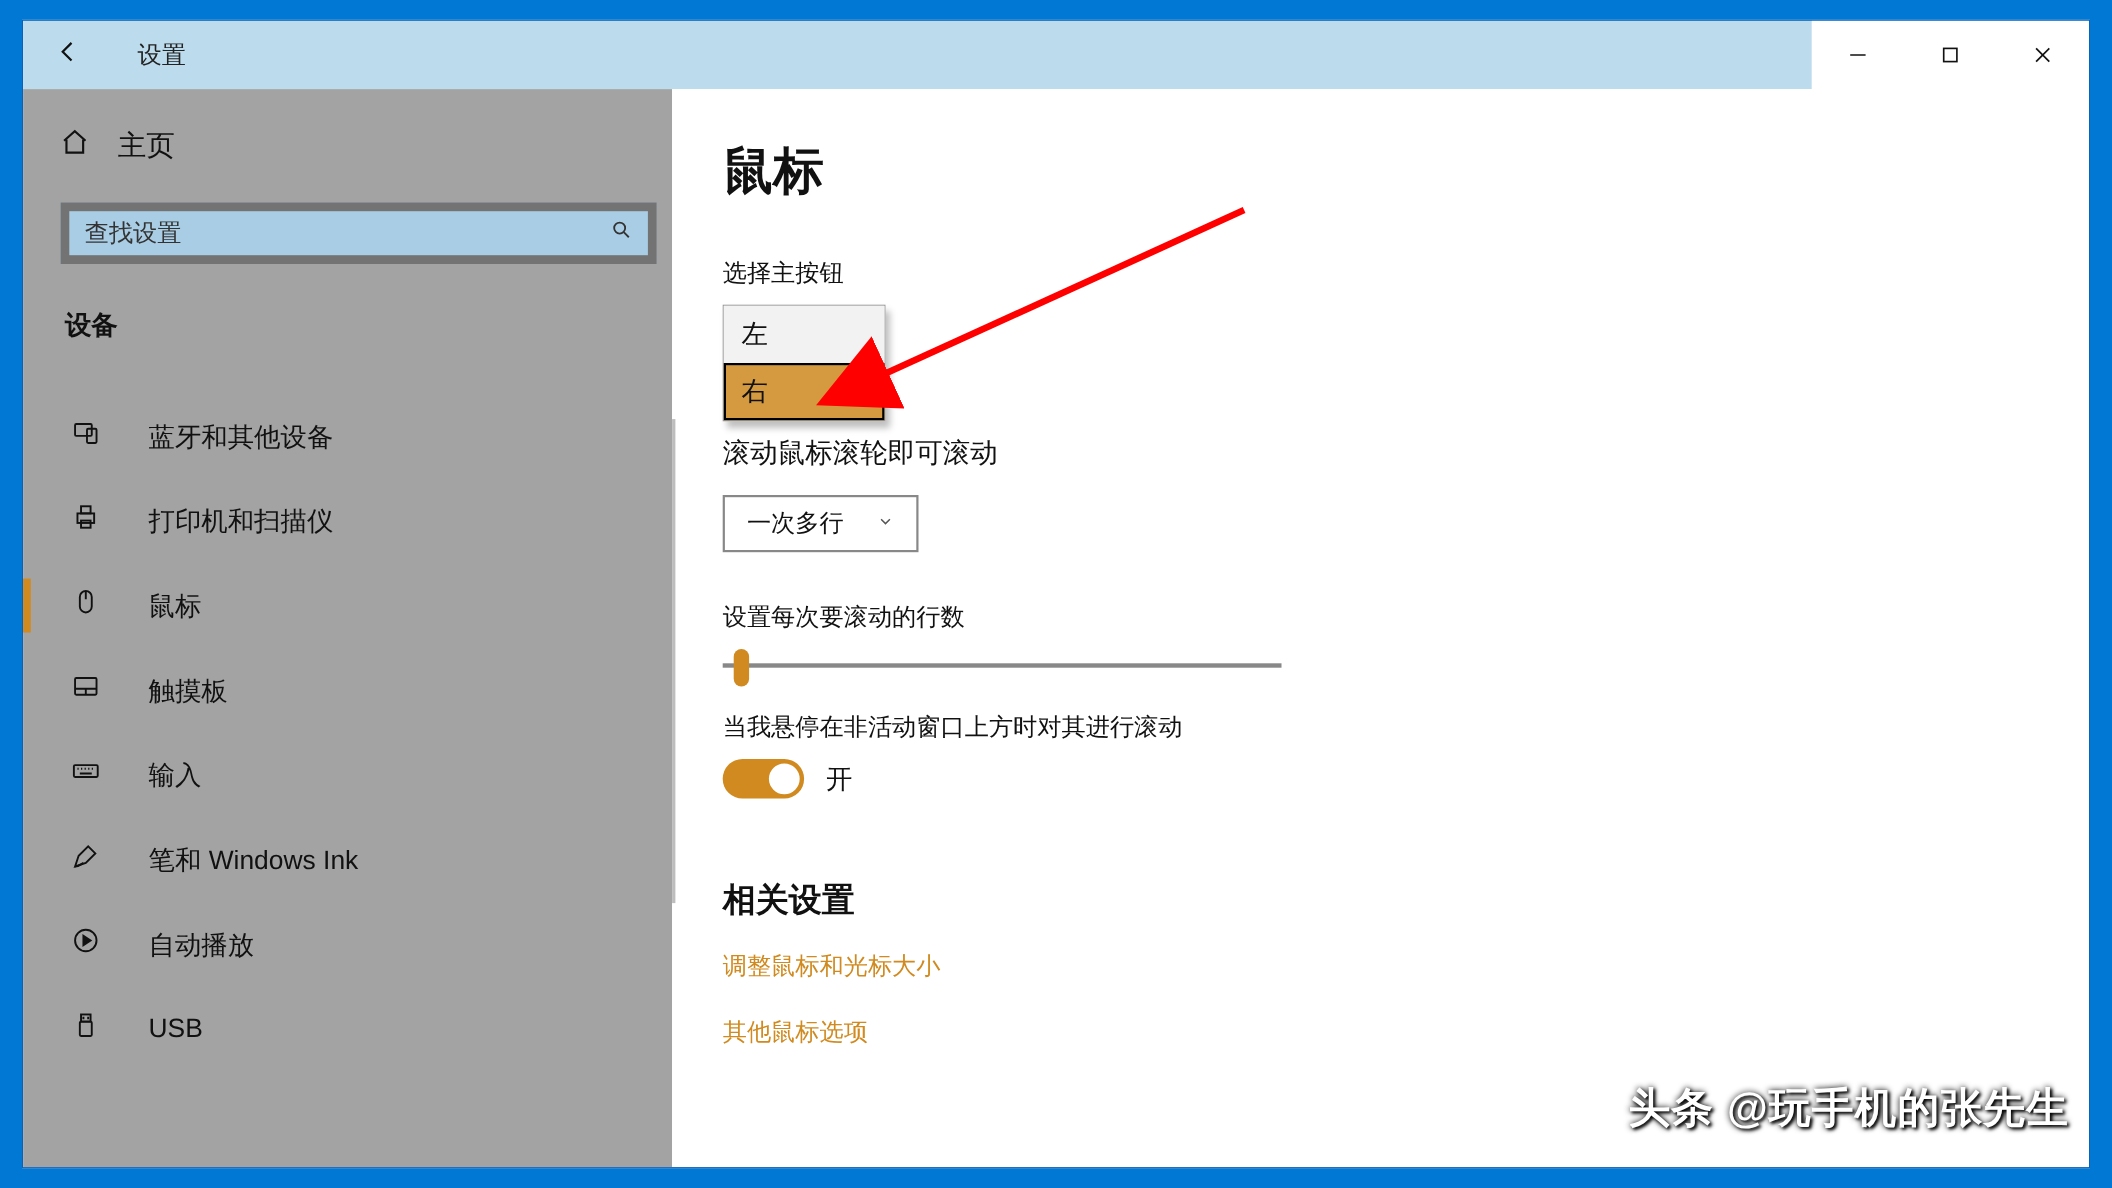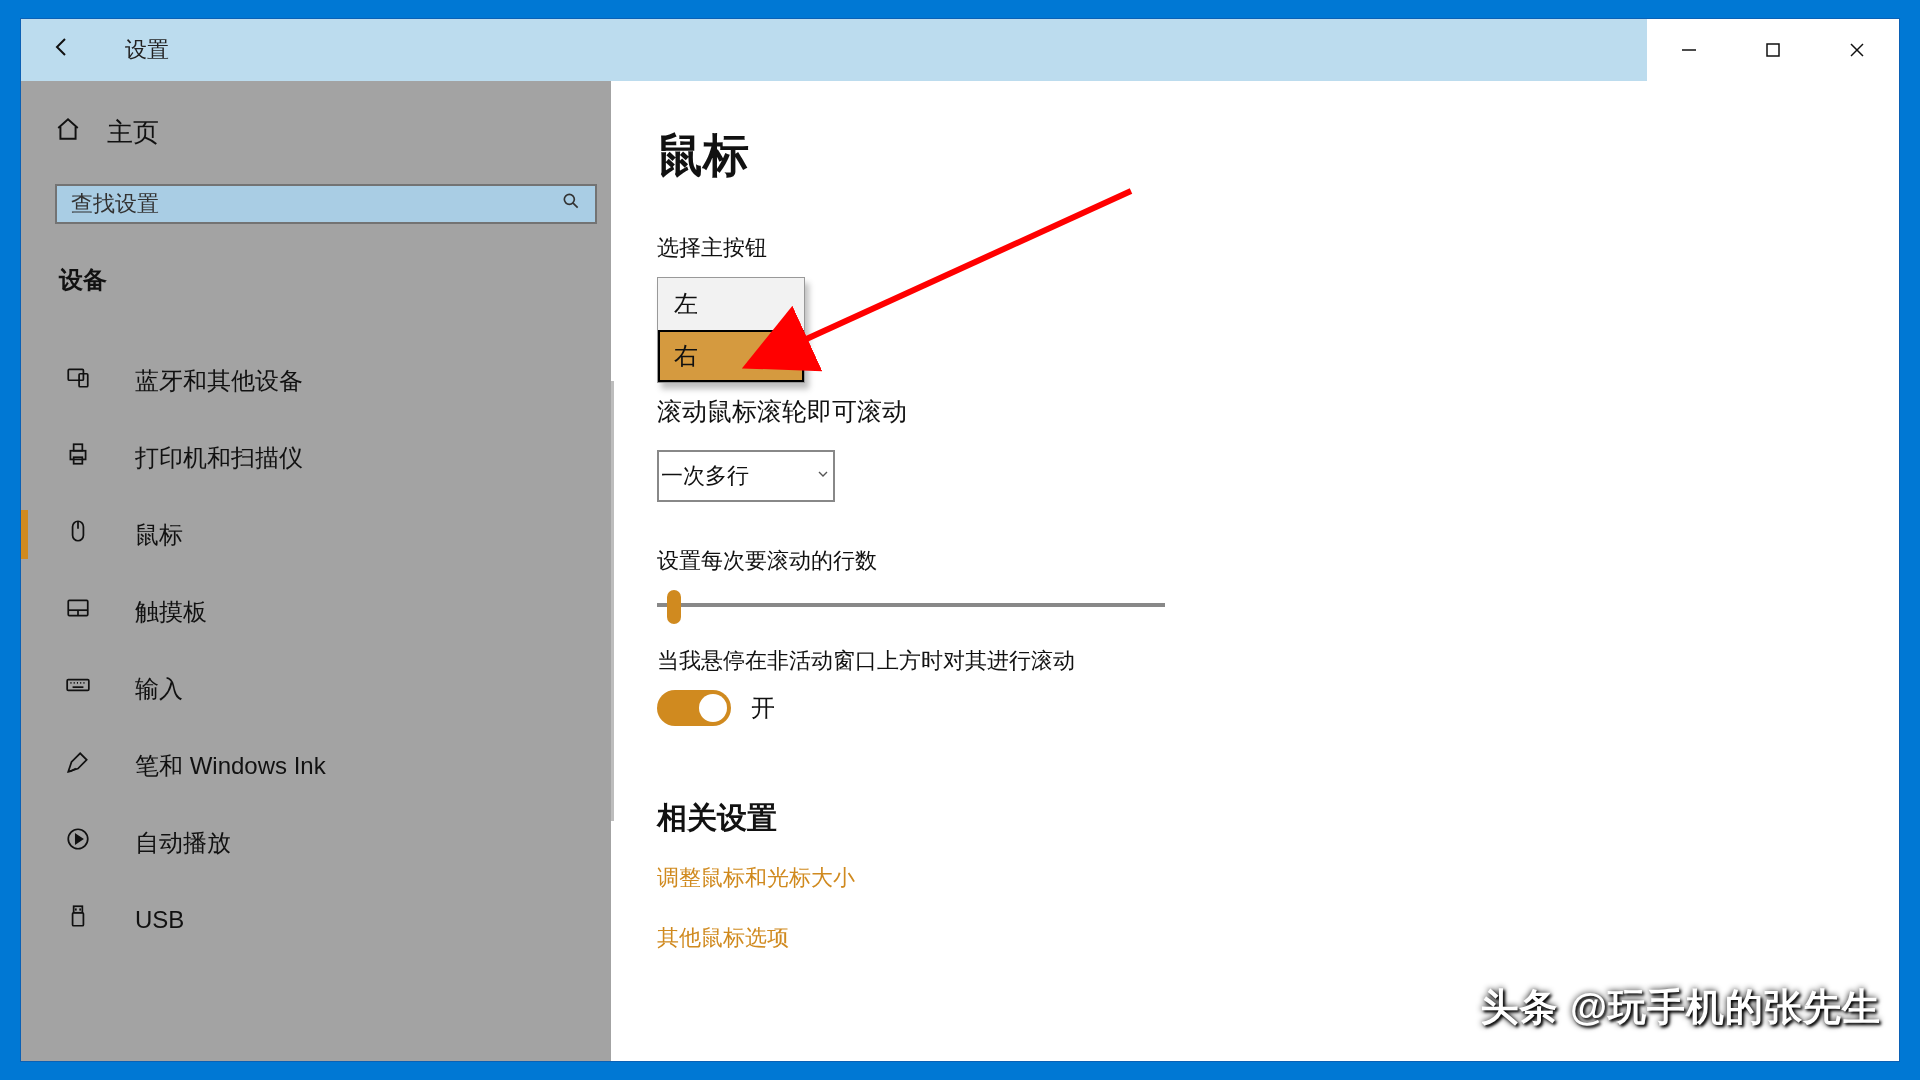--- a/index.html
+++ b/index.html
@@ -19,21 +19,21 @@
   .win-btn { width: 84px; display:flex; align-items:center; justify-content:center; font-size: 20px; color:#111; cursor:pointer; }
   .win-btn svg { width: 18px; height: 18px; }
   .body { flex:1; display:flex; overflow:hidden; }
   .sidebar {
     width: 590px; background: #a3a3a3; padding: 28px 14px 0 34px; display:flex; flex-direction:column;
     position: relative;
   }
   .home-row { display:flex; align-items:center; gap: 26px; font-size: 26px; color:#111; margin-bottom: 28px; cursor:pointer; padding:6px 0;}
   .home-row .icon { font-size: 26px; }
   .search-box {
-    height: 40px; border: 2px solid #737373; background: #a9cde4;
+    height: 56px; border: 8px solid #737373; background: #a9cde4;
     display:flex; align-items:center; padding: 0 14px; margin-bottom: 40px;
     cursor:text;
   }
   .search-box input {
     flex:1; background: transparent; border:none; outline:none; font-size: 22px; color:#333;
   }
   .search-box input::placeholder { color:#333; opacity:1; }
   .search-box .sicon { font-size: 22px; color:#333; }
   .section-header { font-size: 24px; font-weight: 700; color:#111; margin-bottom: 46px; padding-left: 4px; }
   .nav-list { display:flex; flex-direction:column; gap: 0; position: relative; }
@@ -58,21 +58,21 @@
   }
   .dropdown-list {
     width: 148px; border:1px solid #999; box-shadow: 4px 6px 6px rgba(0,0,0,0.25);
     background:#fff;
   }
   .dd-option { padding: 10px 16px; font-size: 24px; color:#111; cursor:pointer; background:#f2f2f2; }
   .dd-option.selected { background:#d59a3f; border:2px solid #000; padding:8px 14px; }
   .under-dd-text { font-size: 25px; color:#111; margin-top: 2px; margin-bottom: 22px; position:relative; }
   .select-box {
     width: 178px; height: 52px; border:2px solid #888; display:flex; align-items:center; justify-content:space-between;
-    padding: 0 2px; font-size: 22px; color:#111; cursor:pointer; margin-bottom: 44px;
+    padding: 0 20px; font-size: 22px; color:#111; cursor:pointer; margin-bottom: 44px;
   }
   .select-box .chev { font-size: 18px; color:#555; }
   .slider-row { position:relative; width: 508px; height: 30px; margin-bottom: 26px; }
   .slider-track { position:absolute; top:13px; left:0; right:0; height:4px; background:#888; }
   .slider-thumb { position:absolute; top:0; left:10px; width:14px; height:34px; background:#d08a1f; border-radius:7px; cursor:pointer; }
   .toggle-row { display:flex; align-items:center; gap: 20px; margin-bottom: 72px; }
   .toggle {
     width: 74px; height: 36px; border-radius: 18px; background:#d08a1f; position:relative; cursor:pointer;
   }
   .toggle .knob { position:absolute; right:4px; top:4px; width:28px; height:28px; border-radius:50%; background:#fff; }

